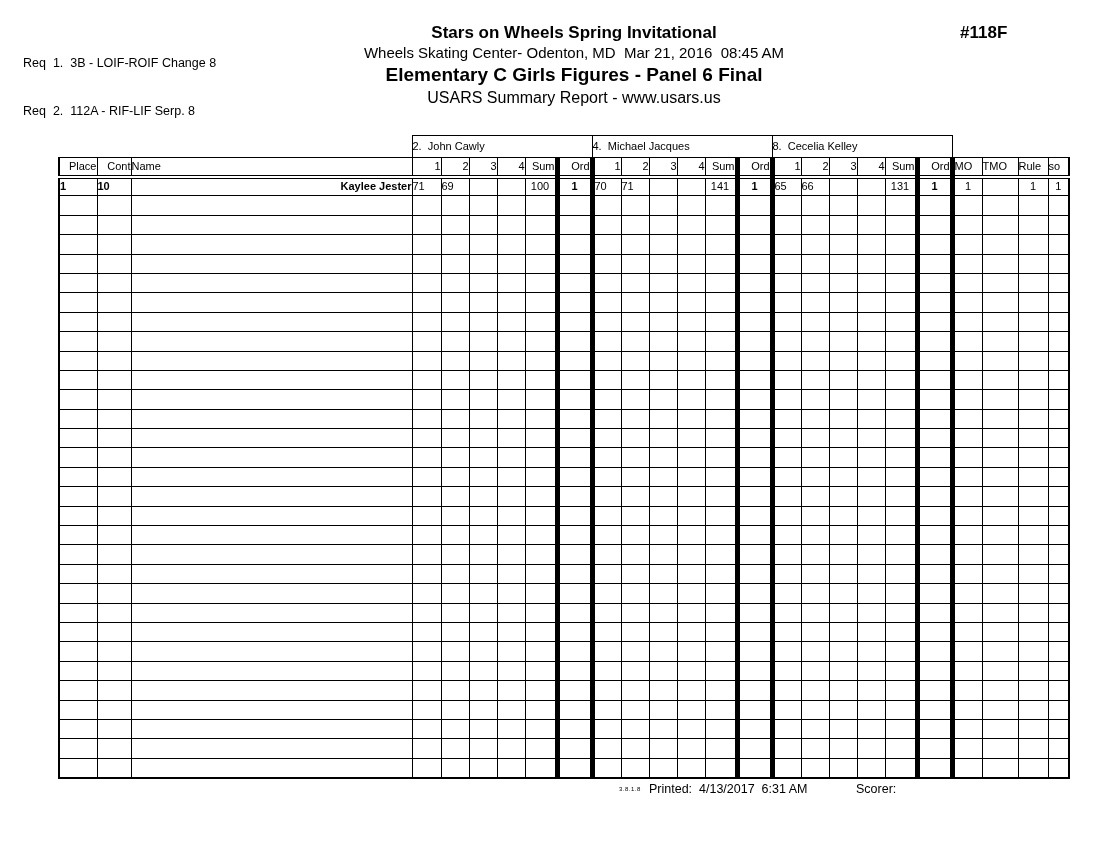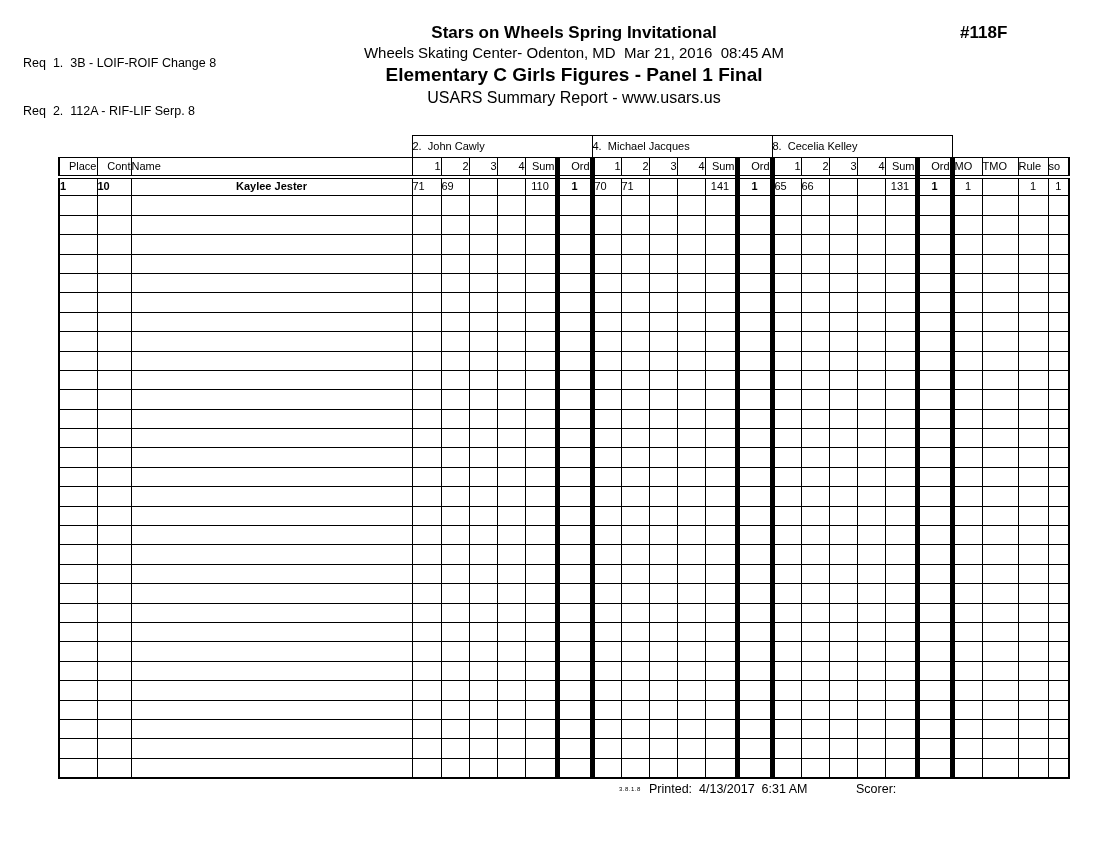--- a/index.html
+++ b/index.html
@@ -31,21 +31,21 @@
 
   
   tbody td { border:1px solid #000; height:19.4px; }
   td.thick { border-left:5px solid #000; border-right:5px solid #000; }
   td.col-first { border-left:2px solid #000; }
   td.col-last  { border-right:2px solid #000; }
   tbody tr:last-child td { border-bottom:2px solid #000; }
 
   td.d-place { text-align:left; padding-left:6px; font-weight:bold; font-size:12px; }
   td.d-cont  { font-weight:bold; font-size:12px; }
-  td.d-name  { text-align:center; padding-left:6px; font-weight:bold; font-size:12px; }
+  td.d-name  { text-align:right; padding-left:6px; font-weight:bold; font-size:12px; }
   td.d-score { text-align:left; padding-left:4px; }
   td.d-sum   { text-align:center; }
   td.d-ord   { text-align:center; font-weight:bold; }
   td.d-right { text-align:center; }
 
   .footer-version { position:absolute; left:619px; top:786px; font-size:6px; letter-spacing:0.5px; }
   .footer-printed { position:absolute; left:649px; top:782px; font-size:12.5px; white-space:pre; }
   .footer-scorer  { position:absolute; left:856px; top:782px; font-size:12.5px;text-align:right; }
 </style>
 </head>
@@ -54,21 +54,21 @@
 <div class="page">
 
   <div class="req-block">
     <div>Req  1.  3B - LOIF-ROIF Change 8</div>
     <div>Req  2.  112A - RIF-LIF Serp. 8</div>
   </div>
 
   <div class="title-block">
     <div class="title-line1">Stars on Wheels Spring Invitational</div>
     <div class="title-line2">Wheels Skating Center- Odenton, MD  Mar 21, 2016  08:45 AM</div>
-    <div class="title-line3">Elementary C Girls Figures - Panel 1 Final</div>
+    <div class="title-line3">Elementary C Girls Figures - Panel 6 Final</div>
     <div class="title-line4">USARS Summary Report - www.usars.us</div>
   </div>
 
   <div class="event-number">#118F</div>
 
   <table class="summary">
     <colgroup>
       <col style="width:38px">
         <col style="width:34px">
         <col style="width:281px">
@@ -133,21 +133,21 @@
       </thead>
     <tbody>
         <tr>
           <td class="d-place col-first">1</td>
           <td class="d-cont">10</td>
           <td class="d-name">Kaylee Jester</td>
           <td class="d-score">71</td>
           <td class="d-score">69</td>
           <td class="d-score"></td>
           <td class="d-score"></td>
-          <td class="d-sum">110</td>
+          <td class="d-sum">100</td>
           <td class="d-ord thick">1</td>
           <td class="d-score">70</td>
           <td class="d-score">71</td>
           <td class="d-score"></td>
           <td class="d-score"></td>
           <td class="d-sum">141</td>
           <td class="d-ord thick">1</td>
           <td class="d-score">65</td>
           <td class="d-score">66</td>
           <td class="d-score"></td>

